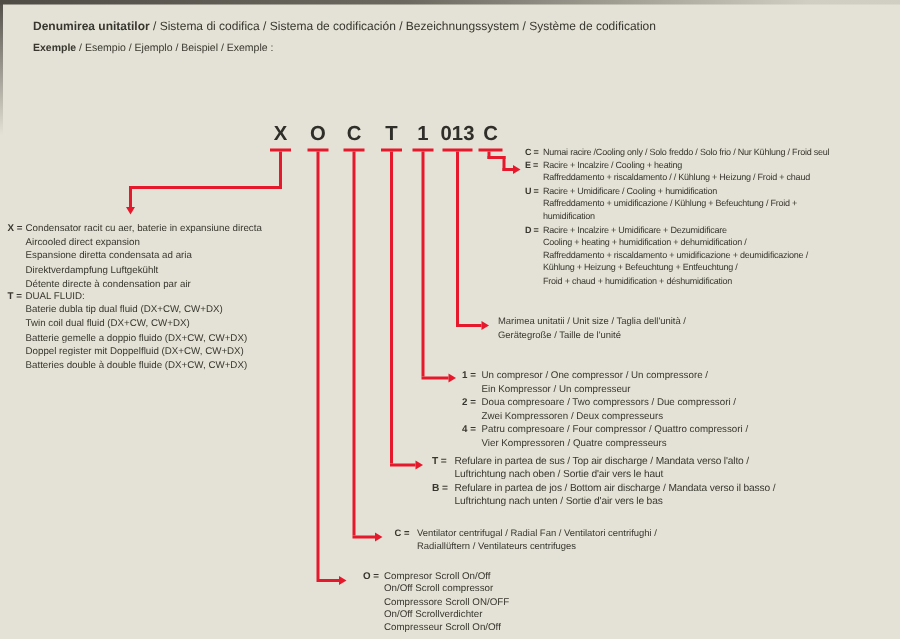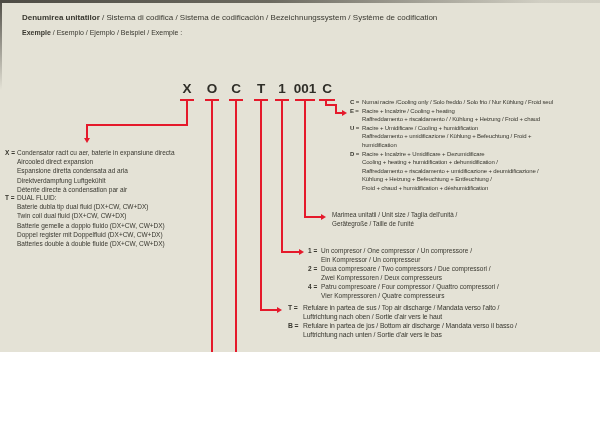--- a/index.html
+++ b/index.html
@@ -1,17 +1,17 @@
 <!DOCTYPE html>
 <html><head>
 <meta charset="utf-8">
 <style>
   html,body{margin:0;padding:0;background:#ffffff;}
   .page{
-    position:relative;width:600px;height:352px;overflow:hidden;
+    position:relative;width:600px;height:426px;overflow:hidden;
     background:#e4e2d6;color:#38372f;
     font-family:"Liberation Sans","DejaVu Sans",sans-serif;
   }
   .top-border{position:absolute;left:0;top:0;width:600px;height:3px;
     background:linear-gradient(to right,#4e4c45 0%,#6b695f 45%,rgba(150,148,138,0.25) 90%);}
   .left-border{position:absolute;left:0;top:0;width:2px;height:90px;
     background:linear-gradient(to bottom,#4e4c45,rgba(78,76,69,0));}
   .title{position:absolute;left:22px;top:13px;font-size:8px;white-space:nowrap;}
   .example{position:absolute;left:22px;top:29px;font-size:7px;white-space:nowrap;}
   .b{font-weight:bold;}
@@ -44,21 +44,21 @@
   <div class="left-border"></div>
 
   <div class="title"><span class="b">Denumirea unitatilor</span><span> / Sistema di codifica / Sistema de codificación / Bezeichnungssystem / Système de codification</span></div>
   <div class="example"><span class="b">Exemple</span><span> / Esempio / Ejemplo / Beispiel / Exemple :</span></div>
 
   <span class="codechar" style="left:187px">X</span>
   <span class="codechar" style="left:212px">O</span>
   <span class="codechar" style="left:236px">C</span>
   <span class="codechar" style="left:261px">T</span>
   <span class="codechar" style="left:282px">1</span>
-  <span class="codechar" style="left:305px">001</span>
+  <span class="codechar" style="left:305px">013</span>
   <span class="codechar" style="left:327px">C</span>
 
   <div class="bar" style="left:180px;top:99px;width:14px"></div>
   <div class="bar" style="left:205px;top:99px;width:14px"></div>
   <div class="bar" style="left:229px;top:99px;width:14px"></div>
   <div class="bar" style="left:254px;top:99px;width:14px"></div>
   <div class="bar" style="left:275px;top:99px;width:14px"></div>
   <div class="bar" style="left:295px;top:99px;width:20px"></div>
   <div class="bar" style="left:319px;top:99px;width:16px"></div>
 

